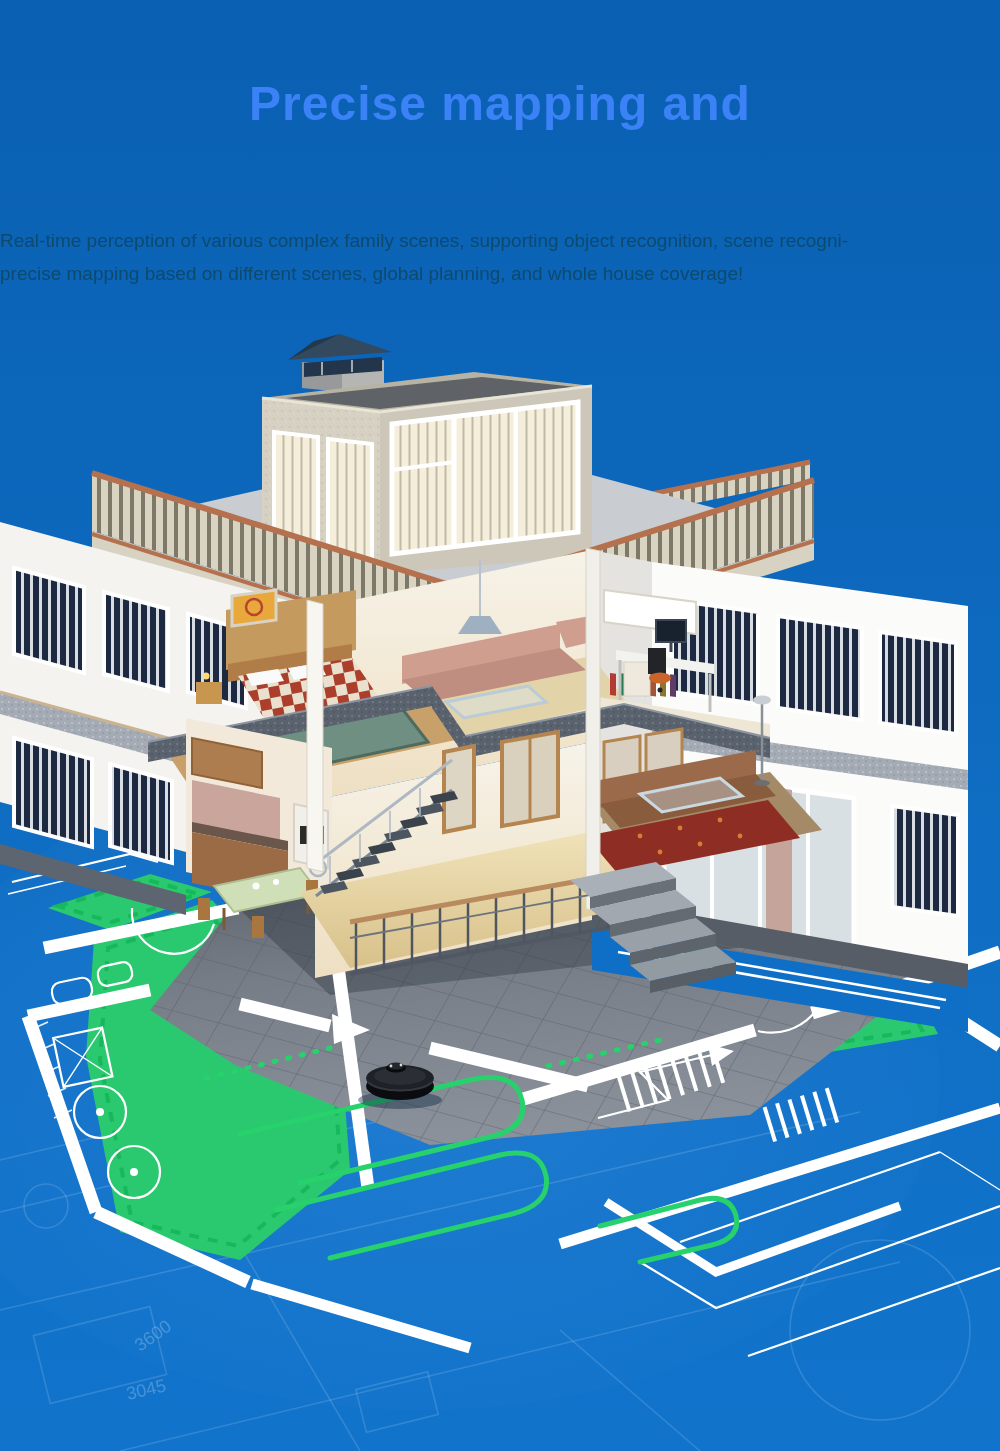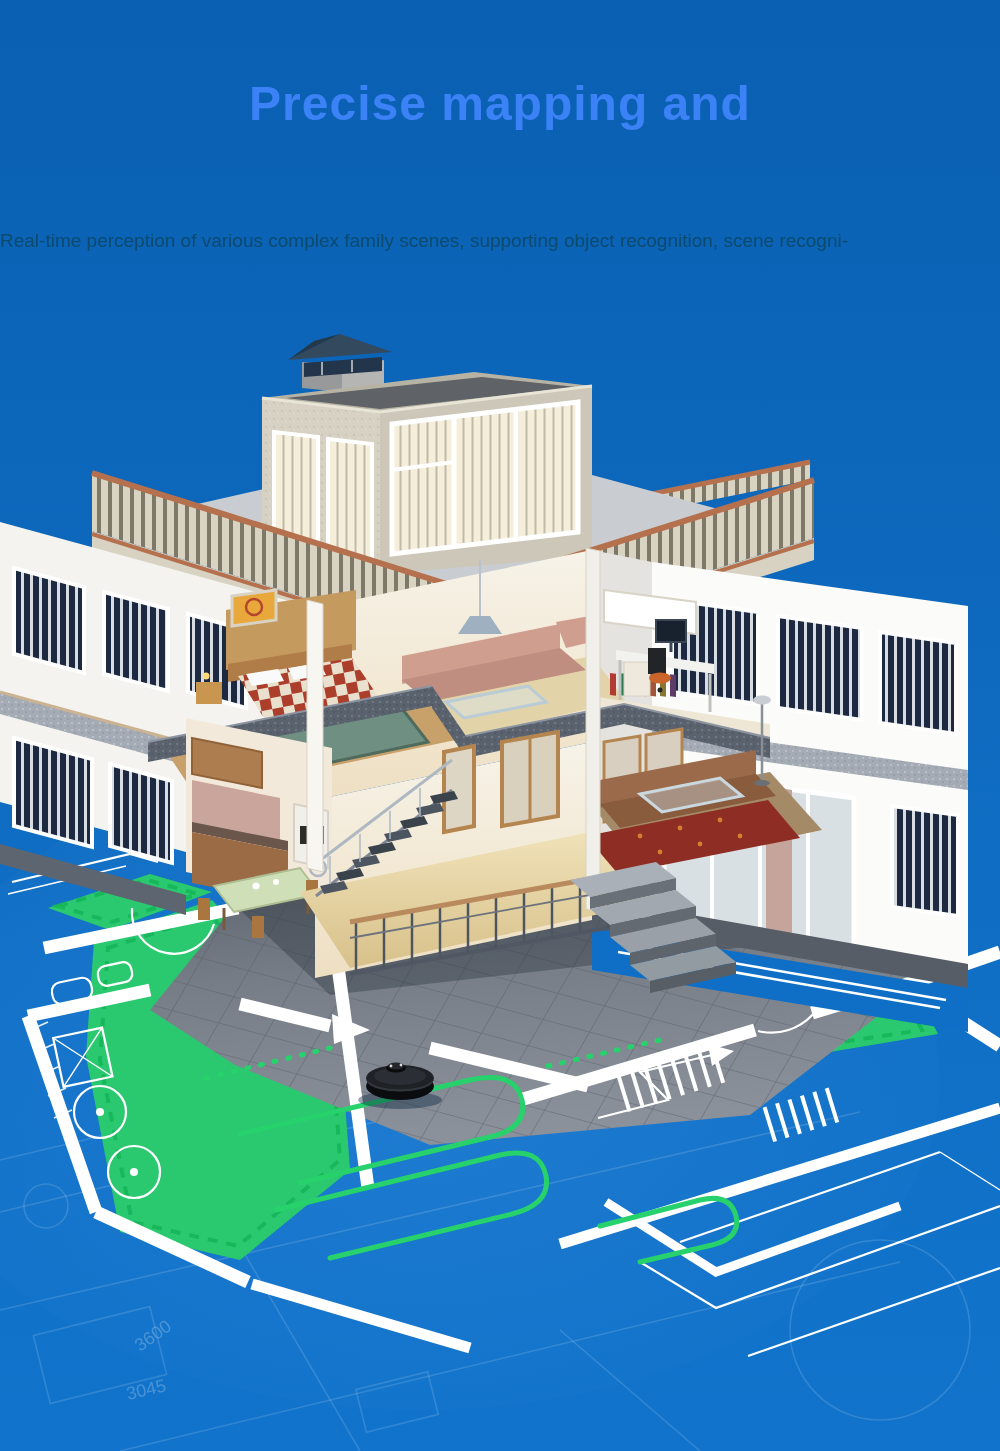--- a/index.html
+++ b/index.html
@@ -453,14 +453,15 @@
     <circle cx="391" cy="1066" r="1.4" fill="#d9d9d9"></circle>
     <circle cx="401" cy="1065" r="1.4" fill="#d9d9d9"></circle>
   </g>
 </svg>
 
   <div class="headline">
     <div>Precise mapping and</div>
   </div>
   <div class="desc">
     <div>Real-time perception of various complex family scenes, supporting object recognition, scene recogni-</div>
+    <div>precise mapping based on different scenes, global planning, and whole house coverage!</div>
   </div>
 </div>
 
 </body></html>

